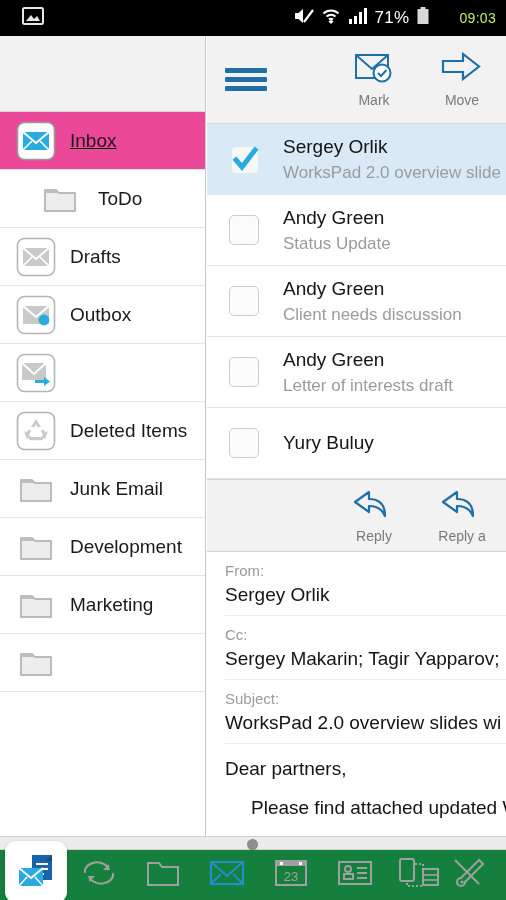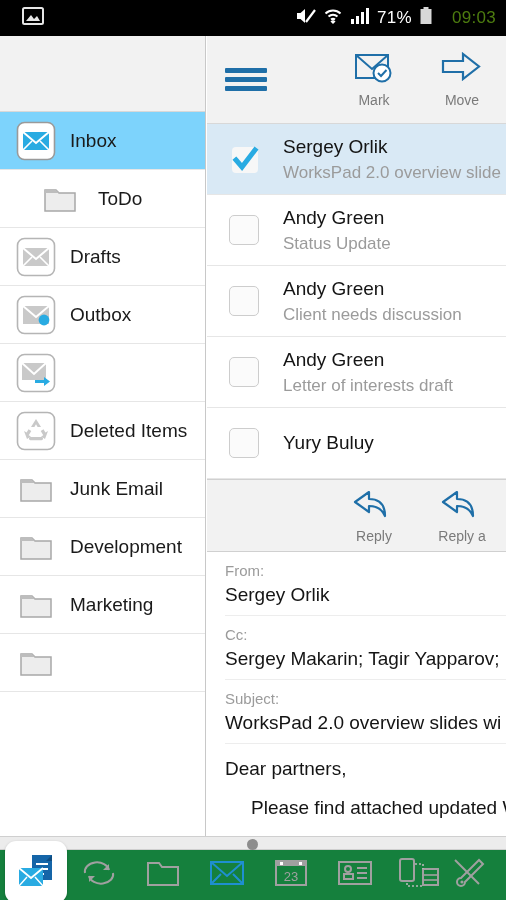--- a/index.html
+++ b/index.html
@@ -14,21 +14,21 @@
   
   .statusbar {
     position: absolute; top: 0; left: 0; width: 506px; height: 36px;
     background: #000000; color: #ffffff;
     display: flex; align-items: center; padding: 0 10px 0 22px;
   }
   .statusbar .left { display: flex; align-items: center; }
   .statusbar .right { margin-left: auto; display: flex; align-items: center; gap: 7px; }
   .sb-icon { display: block; }
   .sb-text { font-size: 17px; color: #fff; letter-spacing: .3px; }
-  .sb-clock { font-size: 17px; color: #4d7c0f; letter-spacing: .3px; margin-left: 12px; }
+  .sb-clock { font-size: 14px; color: #bef264; letter-spacing: .3px; margin-left: 22px; }
 
   
   .body-area {
     position: absolute; top: 36px; left: 0; width: 506px; height: 800px;
     background: #ffffff;
   }
 
   
   .sidebar {
     position: absolute; top: 0; left: 0; width: 206px; height: 800px;
@@ -36,21 +36,21 @@
     border-right: 1px solid #c8c8c8;
     overflow: hidden;
   }
   .sidebar-header { height: 76px; background: #f2f2f2; border-bottom: 1px solid #d8d8d8; }
   .folder-row {
     height: 58px; display: flex; align-items: center;
     border-bottom: 1px solid #e6e6e6;
     padding-left: 16px;
     background: #ffffff;
   }
-  .folder-row.selected { background: #7dd3fc; }
+  .folder-row.selected { background: #ec4899; text-decoration: underline; }
   .folder-row.indent { padding-left: 40px; }
   .folder-icon { width: 40px; height: 40px; flex: 0 0 40px; position: relative; }
   .folder-label {
     font-size: 19px; color: #1a1a1a; margin-left: 14px;
     white-space: nowrap;
   }
   .folder-row.indent .folder-label { margin-left: 18px; }
 
   
   .right-pane {

